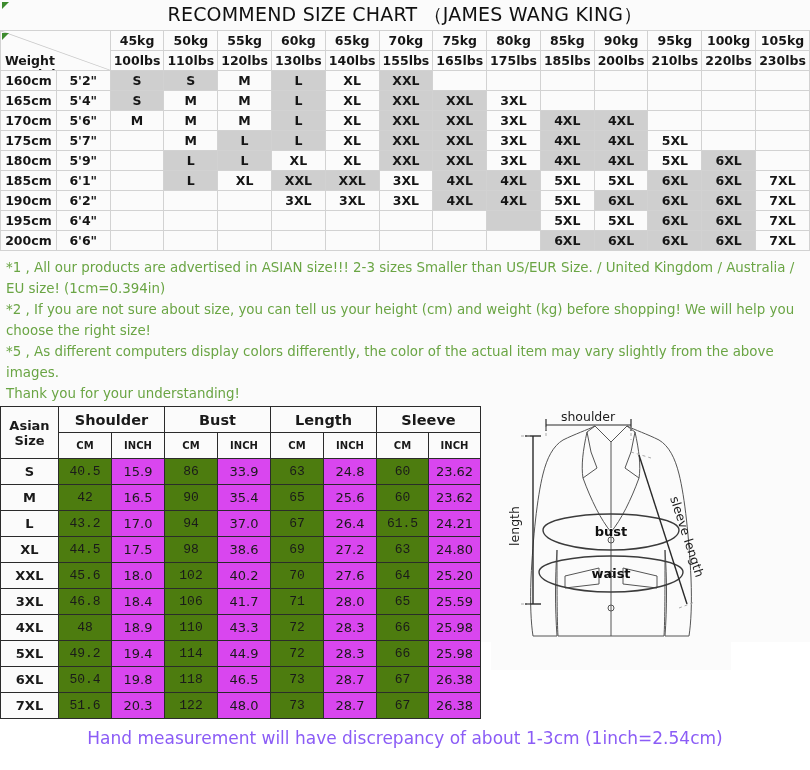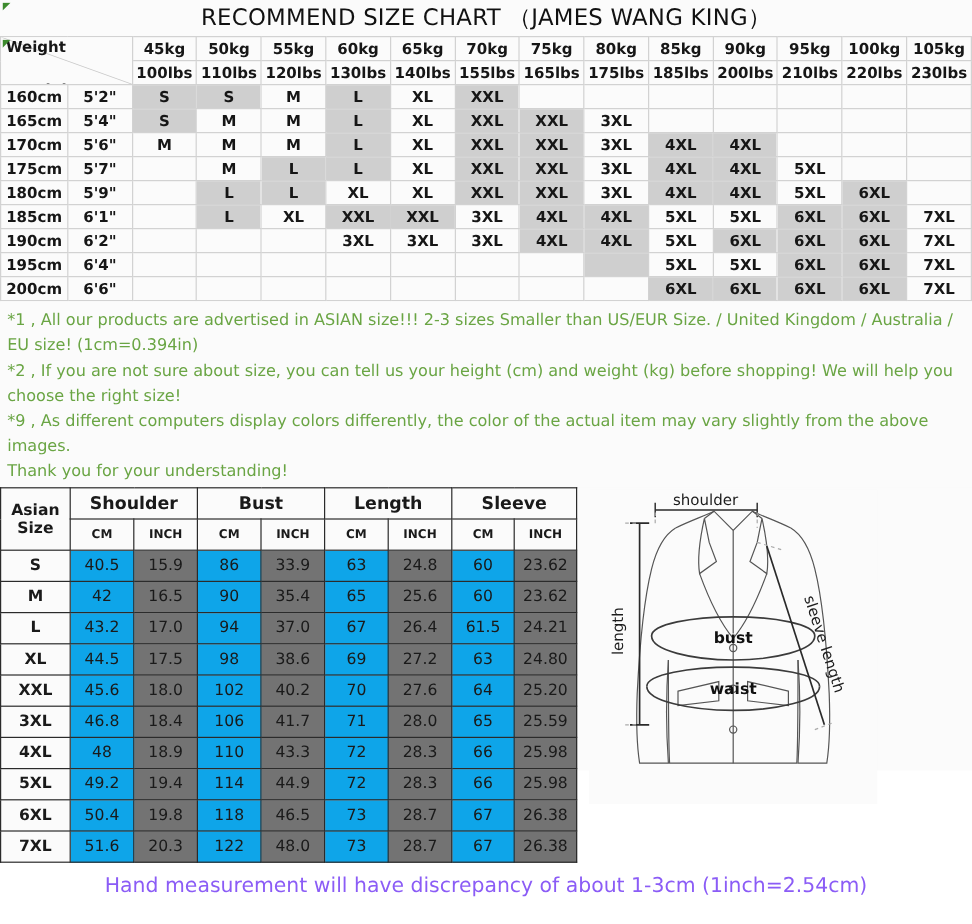--- a/index.html
+++ b/index.html
@@ -47,21 +47,21 @@
     background: #fbfbfb !important;
     vertical-align: bottom;
     padding: 0 !important;
   }
   .corner-inner { position: relative; width: 100%; height: 100%; }
   .corner-diag {
     position: absolute; left: 0; top: 0; width: 100%; height: 100%;
     pointer-events: none;
   }
   .corner-w {
-    position: absolute; left: 4px; top: 0;
+    position: absolute; left: 4px; top: 22px;
     font-size: 12.5px; font-weight: bold; color: #161616;
   }
   .corner-h {
     position: absolute; left: 18px; top: 36px;
     font-size: 12.5px; font-weight: bold; color: #161616;
   }
   td.kg-cell, td.lb-cell { font-size: 13px; }
   td.kg-cell { border-bottom: 1px dashed #cccccc; }
   td.hcm, td.hin { font-size: 12.5px; }
 
@@ -91,22 +91,22 @@
     height: 25px;
     font-size: 13px;
     color: #1a1a1a;
     background: #fbfbfb;
     font-family: "DejaVu Sans", sans-serif;
   }
   table.meas th { font-weight: bold; }
   table.meas th.grp { font-size: 14.5px; }
   table.meas th.unit { font-size: 10px; }
   table.meas td.sz { font-weight: bold; font-size: 13px; background:#fbfbfb; }
-  table.meas td.cm { background: #0ea5e9; }
-  table.meas td.inch { background: #737373; margin-top: 6px; }
+  table.meas td.cm { background: #4d7c0f; font-family: Liberation Mono, monospace; }
+  table.meas td.inch { background: #d946ef; margin-top: 6px; }
 
   .diagram-box {
     width: 240px; height: 262px;
     background: #fbfbfb;
     position: relative;
     flex: none;
     margin-top: 2px;
   }
   .diagram-box svg { display:block; width: 240px; height: 262px; }
 
@@ -342,21 +342,21 @@
           <td class="hl">6XL</td>
           <td class="hl">6XL</td>
           <td>7XL</td>
         </tr>
       </tbody>
   </table>
 
   <div class="notes">
     <p>*1 , All our products are advertised in ASIAN size!!! 2-3 sizes Smaller than US/EUR Size. / United Kingdom / Australia / EU size! (1cm=0.394in)</p>
     <p>*2 , If you are not sure about size, you can tell us your height (cm) and weight (kg) before shopping! We will help you choose the right size!</p>
-    <p>*9 , As different computers display colors differently, the color of the actual item may vary slightly from the above images.</p>
+    <p>*5 , As different computers display colors differently, the color of the actual item may vary slightly from the above images.</p>
     <p>Thank you for your understanding!</p>
   </div>
 
   <div class="lower">
 
     <table class="meas">
       <colgroup>
         <col style="width:58px">
         <col style="width:53px">
           <col style="width:53px">

